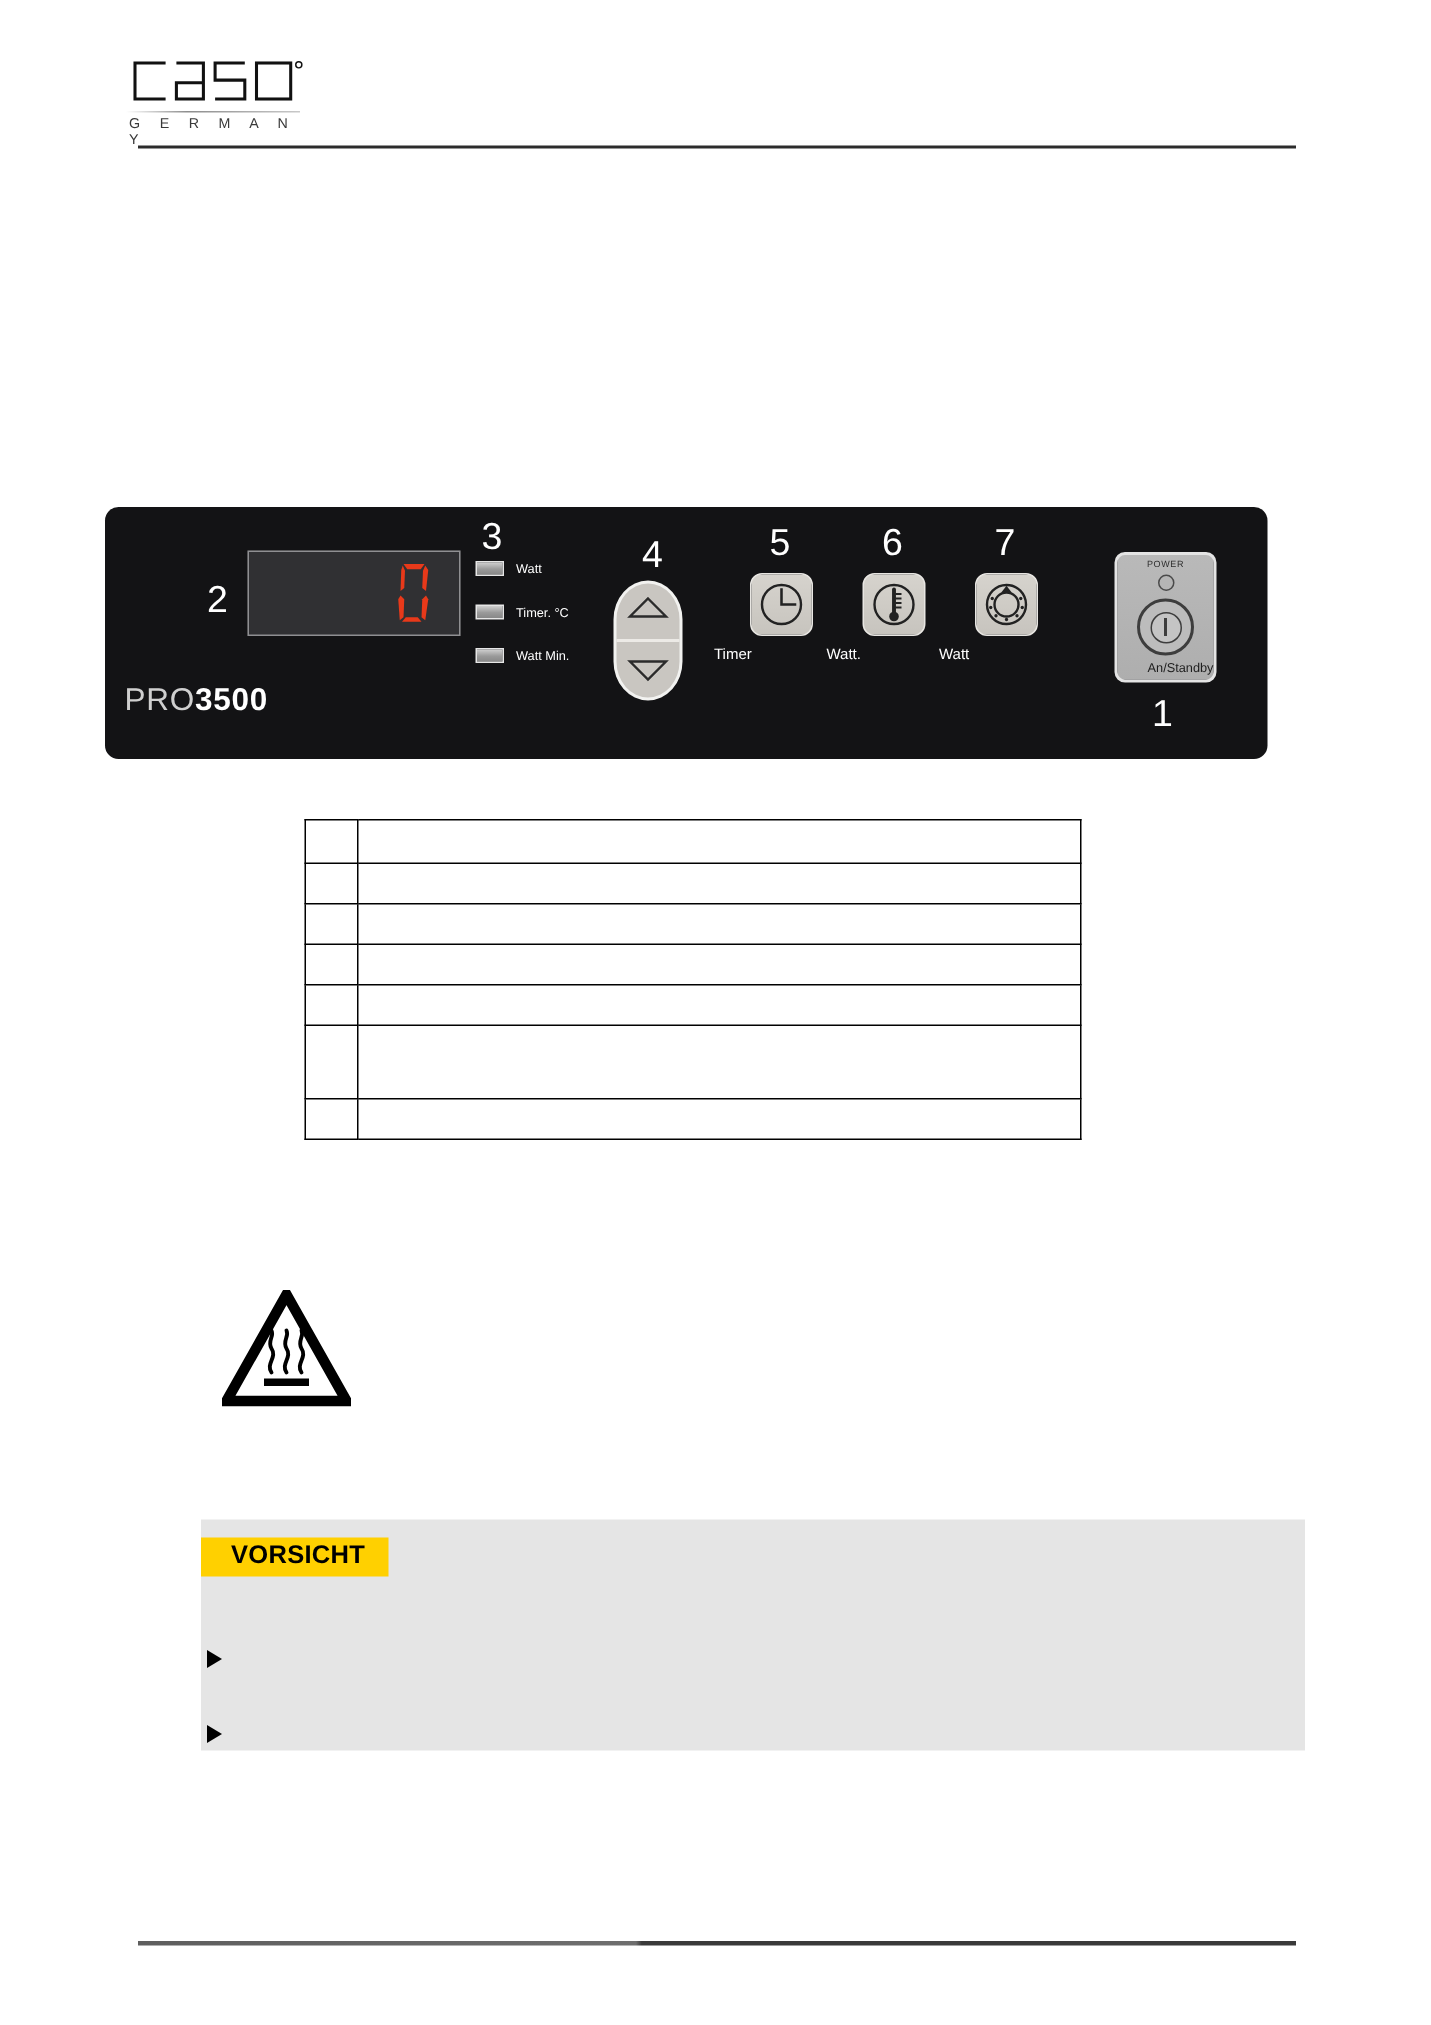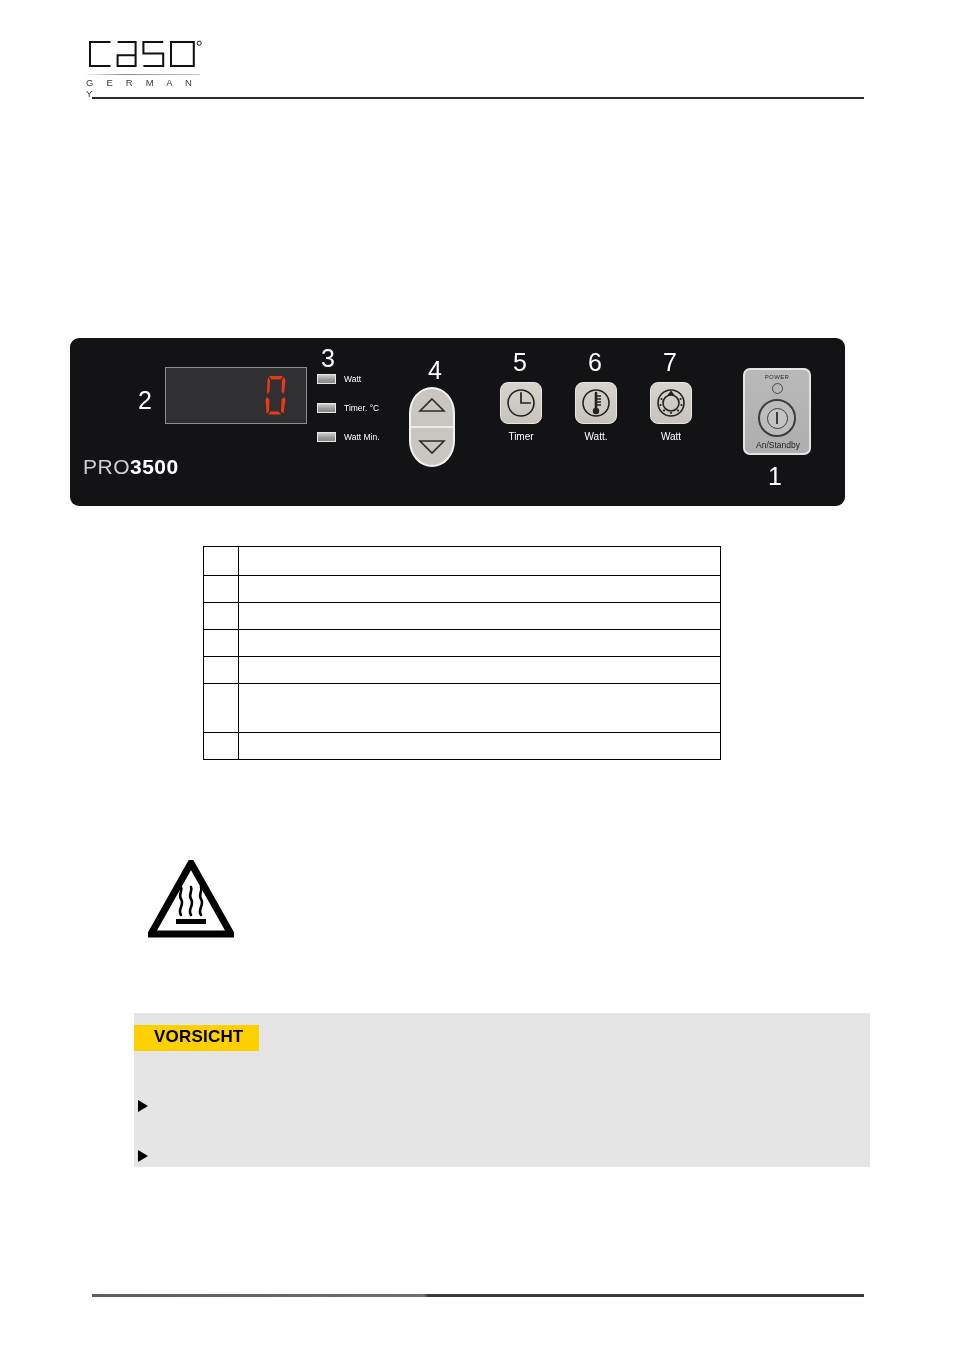--- a/index.html
+++ b/index.html
@@ -159,21 +159,21 @@
     width: 42px;
     height: 42px;
     border-radius: 8px;
     background: linear-gradient(to bottom, #d6d3cd 0%, #c7c4be 100%);
     border: 1px solid #e8e6e2;
     box-sizing: border-box;
   }
   .fn-label {
     position: absolute;
     width: 90px;
-    text-align: center;
+    text-align: left;
     color: #ffffff;
     font-size: 10px;
     font-family: "Liberation Sans", sans-serif;
   }
   .callout-5 { left: 443px; top: 12px; }
   .btn-timer { left: 430px; top: 44px; }
   .lbl-timer { left: 406px; top: 93px; }
 
   .callout-6 { left: 518px; top: 12px; }
   .btn-temp { left: 505px; top: 44px; }
@@ -237,23 +237,23 @@
   }
   .power-bar {
     position: absolute;
     left: 50%; top: 50%;
     width: 1.8px; height: 12px;
     margin: -6px 0 0 -0.9px;
     background: #3d3d3d;
   }
   .power-caption {
     position: absolute;
-    left: 11px; bottom: 3px;
+    left: 0; bottom: 3px;
     width: 100%;
-    text-align: left;
+    text-align: right;
     font-size: 8.5px;
     color: #1d1d1d;
     font-family: "Liberation Sans", sans-serif;
   }
   .callout-1 { left: 698px; top: 126px; }
 
   .model-name {
     position: absolute;
     left: 13px;
     bottom: 27px;

